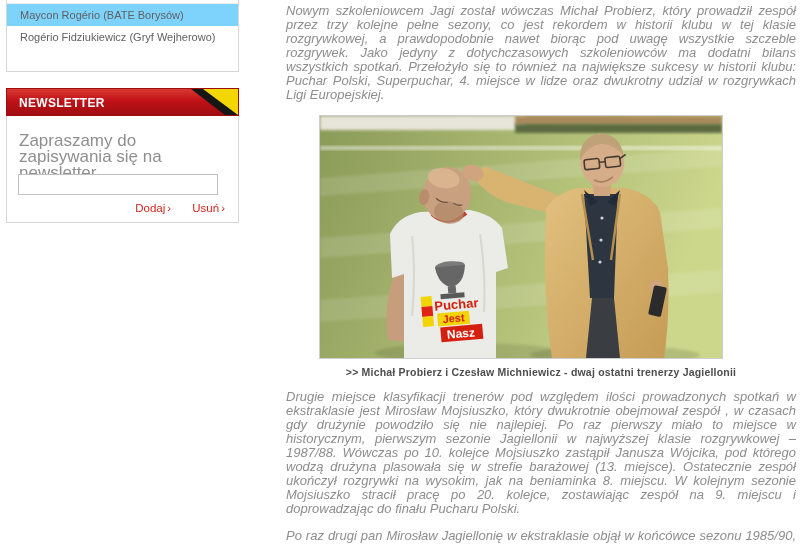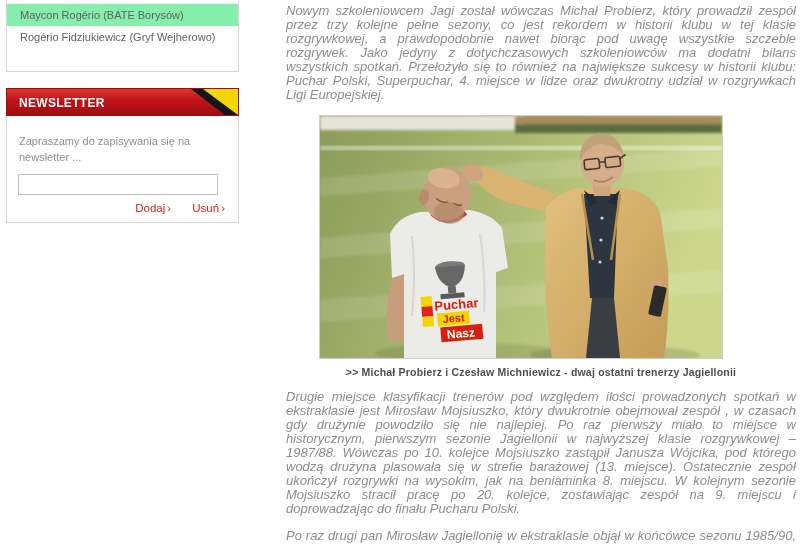--- a/index.html
+++ b/index.html
@@ -6,33 +6,33 @@
   body{
     width:800px;height:545px;position:relative;overflow:hidden;
     background:#ffffff;font-family:"Liberation Sans",sans-serif;
   }
   
   .sidebar{position:absolute;left:6px;top:0;width:233px;}
   .player-box{border:1px solid #d6d6d6;border-top:0;background:#fff;}
   .player-partial{height:3px;border-bottom:1px solid #ececec;}
   .player-row{font-size:11px;color:#616161;height:22px;line-height:22px;padding-left:13px;
     white-space:nowrap;overflow:hidden;cursor:pointer;}
-  .player-row.alt{background:#86efac;}
+  .player-row.alt{background:#7dd3fc;}
   .player-spacer{height:23px;}
   .newsletter{margin-top:16px;}
   .nl-header{position:relative;height:28px;overflow:hidden;
     background:linear-gradient(180deg,#d93832 0%,#c01218 45%,#9e0d10 100%);
     border:1px solid #9e0d10;box-sizing:border-box;}
   .nl-title{position:absolute;left:12px;top:7px;font-size:12px;font-weight:bold;color:#fff;letter-spacing:.3px;}
   .corner-black{position:absolute;right:0;top:0;width:47px;height:36px;background:#161616;
     clip-path:polygon(0 0,100% 0,100% 100%);}
   .corner-yellow{position:absolute;right:0;top:0;width:35px;height:26px;background:#f2d703;
     clip-path:polygon(0 0,100% 0,100% 100%);}
   .nl-body{position:relative;border:1px solid #d6d6d6;border-top:0;height:107px;box-sizing:border-box;background:#fff;}
-  .nl-text{padding:17px 16px 0 12px;font-size:11px;line-height:16px;color:#8f8f8f;}
+  .nl-text{padding:17px 16px 0 12px;font-size:17px;line-height:16px;color:#8f8f8f;}
   .nl-input{position:absolute;left:11px;top:58px;width:200px;height:21px;border:1px solid #c0c0c0;
     box-sizing:border-box;font-size:11px;padding:2px 4px;color:#555;background:#fff;}
   .nl-links{position:absolute;right:13px;top:86px;font-size:11.5px;font-weight:normal;}
   .nl-link{color:#d2251b;text-decoration:none;margin-left:18px;cursor:pointer;}
   .nl-link .arr{margin-left:2px;}
   
   .main{position:absolute;left:286px;top:0;width:510px;}
   .main p{margin:4px 0 13px;font-size:13px;line-height:14px;color:#8d8d8d;text-align:justify;font-style:italic;}
   .figure{margin:2px 0 0 0;}
   .photo-frame{display:block;width:402px;margin-left:33px;border:1px solid #cdcdcd;font-size:0;background:#fff;}

